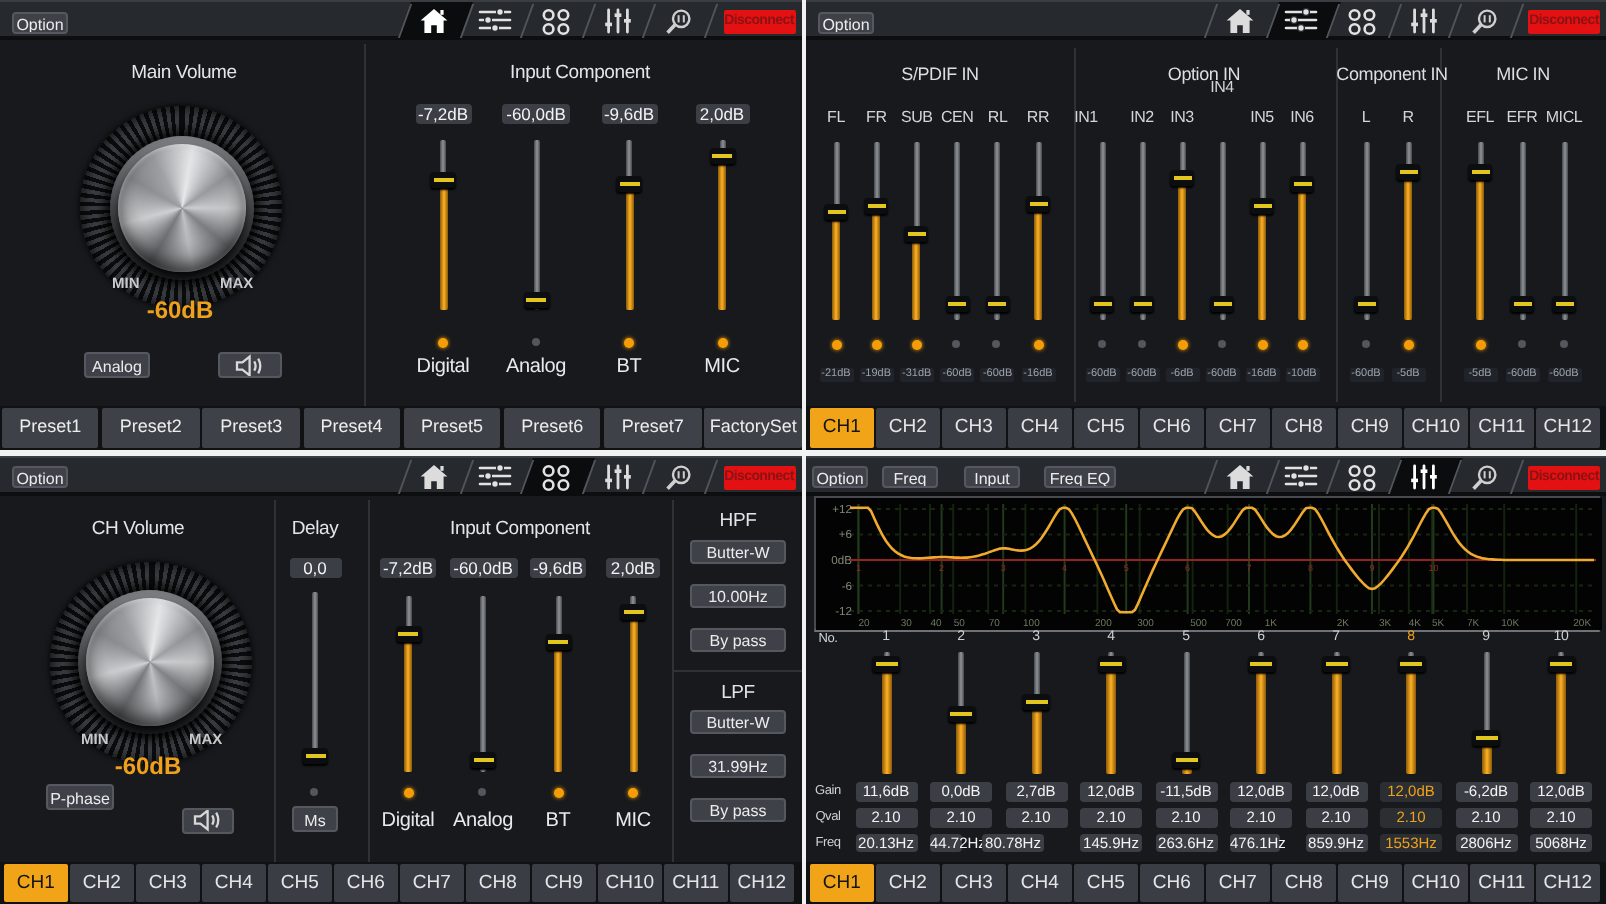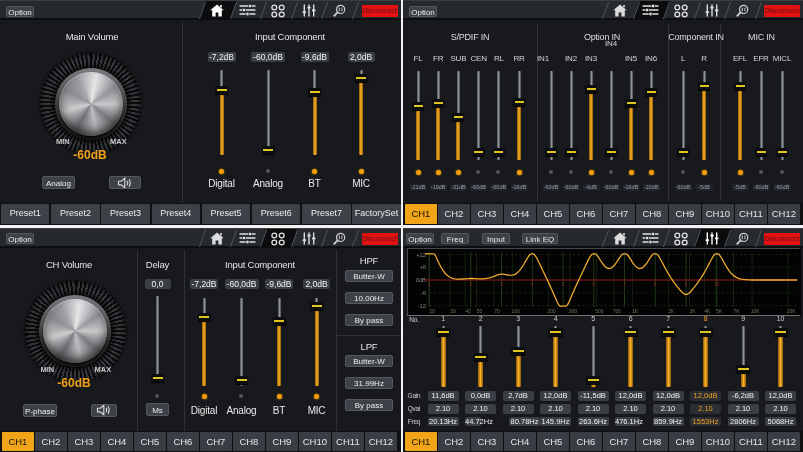--- a/index.html
+++ b/index.html
@@ -438,21 +438,21 @@
     <div class="vdiv" style="left:336px;top:22px;height:181px"></div>
     <div class="lbl" style="left:19.0px;top:31px;width:100px;font-size:9.5px;color:#e4e5e7">CH Volume</div>
     <div class="knob" style="left:24.5px;top:53px">
       <div class="kbez">
         <div class="kface"></div>
       </div>
     </div>
     <div class="minmax" style="left:40.5px;top:137px">MIN</div>
     <div class="minmax" style="left:94.5px;top:137px">MAX</div>
     <div class="kval" style="left:34px;top:148px">-60dB</div>
-    <div class="btn" style="left:23px;top:176px;width:34px;height:13px;line-height:13px;font-size:8px">P-phase</div>
+    <div class="btn" style="left:23px;top:164px;width:34px;height:13px;line-height:13px;font-size:8px">P-phase</div>
     <div class="btn icobtn" style="left:91px;top:176px;width:26px;height:13px"><svg width="16" height="12" viewBox="0 0 16 12">
         <path d="M1.5 4.2 L4.2 4.2 L7.8 1.3 L7.8 10.7 L4.2 7.8 L1.5 7.8 Z" fill="none" stroke="#d8d8d8" stroke-width="1.15"></path>
         <path d="M10.1 3.7 Q11.5 6 10.1 8.3 M12.1 2.3 Q14.2 6 12.1 9.7" fill="none" stroke="#d8d8d8" stroke-width="1.15"></path>
       </svg></div>
     <div class="lbl" style="left:127.5px;top:31px;width:60px;font-size:9.5px;color:#e4e5e7">Delay</div>
     <div class="vbox" style="left:144.5px;top:51.5px;width:26px;height:10px;line-height:10px;font-size:8.5px">0,0</div>
     <div class="trk" style="left:156.0px;top:68px;height:86px;width:3px"></div>
     <div class="fil" style="left:155.5px;top:153.0px;height:1.0px;width:4px"></div>
     <div class="hnd" style="left:151.0px;top:146.0px;width:13px;height:8px">
       <i></i>
@@ -513,21 +513,21 @@
       <div class="chtab" style="left:299.0px;width:31.8px">CH10</div>
       <div class="chtab" style="left:332.0px;width:31.8px">CH11</div>
       <div class="chtab" style="left:365.0px;width:31.8px">CH12</div>
     </div>
   </div>
 <div class="quad" id="q4">
     <div class="topbar">
       <div class="btn" style="left:3px;top:4.5px;width:28px;height:11px;line-height:11px;font-size:8px">Option</div>
       <div class="btn" style="left:38px;top:4.5px;width:28px;height:11px;line-height:11px;font-size:8px">Freq</div>
       <div class="btn" style="left:79px;top:4.5px;width:28px;height:11px;line-height:11px;font-size:8px">Input</div>
-      <div class="btn" style="left:119px;top:4.5px;width:36px;height:11px;line-height:11px;font-size:8px">Link EQ</div>
+      <div class="btn" style="left:119px;top:4.5px;width:36px;height:11px;line-height:11px;font-size:8px">Freq EQ</div>
       <div class="tabs">
         <div class="tsel" style="left:96.5px"></div>
         <div class="slash" style="left:5.0px"></div>
         <div class="slash" style="left:35.5px"></div>
         <div class="slash" style="left:66.0px"></div>
         <div class="slash" style="left:96.5px"></div>
         <div class="slash" style="left:127.0px"></div>
         <div class="slash" style="left:157.5px"></div>
         <div class="tico" style="left:5.0px"><svg width="14" height="13" viewBox="0 0 14 13">
             <path d="M7 0.5 L13.7 6.3 L11.8 6.3 L11.8 12.5 L8.4 12.5 L8.4 8.6 L5.6 8.6 L5.6 12.5 L2.2 12.5 L2.2 6.3 L0.3 6.3 Z" fill="#dcdcdc"></path>
@@ -673,21 +673,21 @@
     <div class="vbox" style="left:62.0px;top:176.5px;width:31px;height:9.5px;line-height:9.5px;font-size:7.5px">2.10</div>
     <div class="vbox" style="left:62.0px;top:189px;width:16px;height:9.5px;line-height:9.5px;font-size:7.5px">44.72Hz</div>
     <div class="lbl" style="left:105.0px;top:87.5px;width:20px;font-size:7px;color:#cfd1d4">3</div>
     <div class="trk" style="left:113.5px;top:98.5px;height:61.0px;width:3px"></div>
     <div class="fil" style="left:112.5px;top:126.4px;height:33.1px;width:5px"></div>
     <div class="hnd" style="left:108.0px;top:119.4px;width:14px;height:8px">
       <i></i>
     </div>
     <div class="vbox" style="left:99.5px;top:163.5px;width:31px;height:9.5px;line-height:9.5px;font-size:7.5px">2,7dB</div>
     <div class="vbox" style="left:99.5px;top:176.5px;width:31px;height:9.5px;line-height:9.5px;font-size:7.5px">2.10</div>
-    <div class="vbox" style="left:106px;top:189px;width:31px;height:9.5px;line-height:9.5px;font-size:7.5px">80.78Hz</div>
+    <div class="vbox" style="left:88px;top:189px;width:31px;height:9.5px;line-height:9.5px;font-size:7.5px">80.78Hz</div>
     <div class="lbl" style="left:142.5px;top:87.5px;width:20px;font-size:7px;color:#cfd1d4">4</div>
     <div class="trk" style="left:151.0px;top:98.5px;height:61.0px;width:3px"></div>
     <div class="fil" style="left:150.0px;top:107.0px;height:52.5px;width:5px"></div>
     <div class="hnd" style="left:145.5px;top:100.0px;width:14px;height:8px">
       <i></i>
     </div>
     <div class="vbox" style="left:137.0px;top:163.5px;width:31px;height:9.5px;line-height:9.5px;font-size:7.5px">12,0dB</div>
     <div class="vbox" style="left:137.0px;top:176.5px;width:31px;height:9.5px;line-height:9.5px;font-size:7.5px">2.10</div>
     <div class="vbox" style="left:137.0px;top:189px;width:31px;height:9.5px;line-height:9.5px;font-size:7.5px">145.9Hz</div>
     <div class="lbl" style="left:180.0px;top:87.5px;width:20px;font-size:7px;color:#cfd1d4">5</div>

